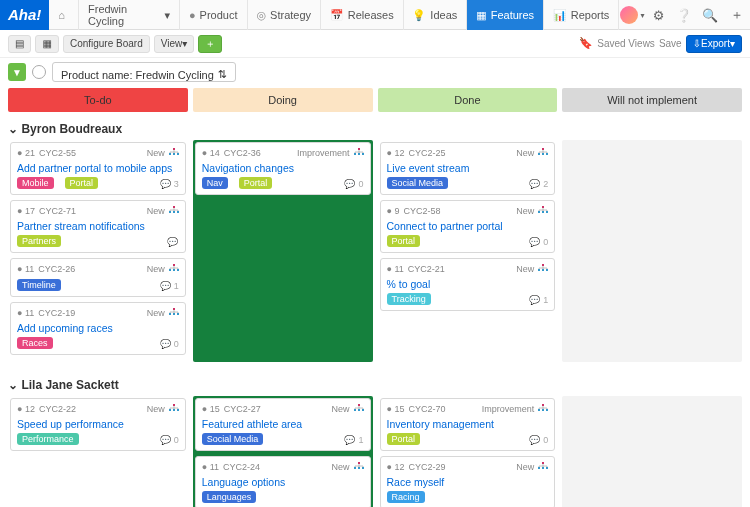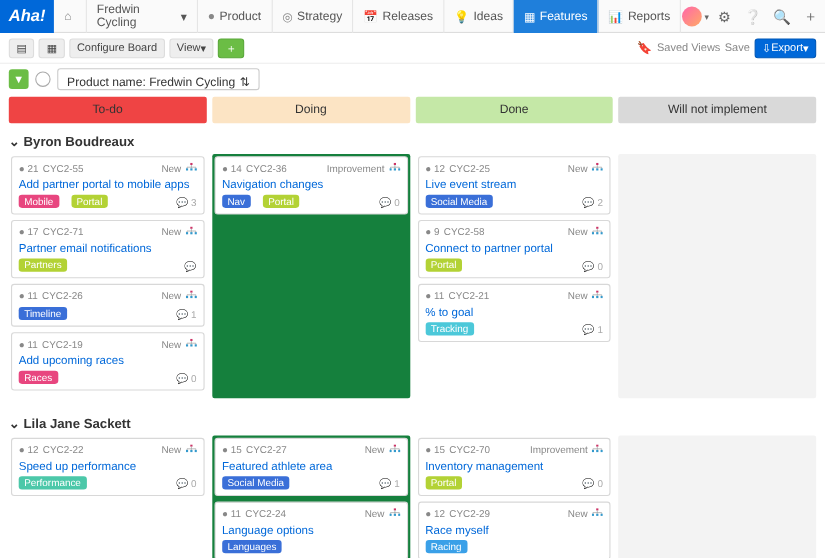--- a/index.html
+++ b/index.html
@@ -158,21 +158,21 @@
               <span>CYC2-71</span>
               <span class="stat">New</span>
               <span class="hier"><svg class="hiericon" viewBox="0 0 10 10">
                   <rect x="4" y="0" width="2" height="2" fill="#c36"></rect>
                   <rect x="0" y="5" width="2" height="2" fill="#39c"></rect>
                   <rect x="4" y="5" width="2" height="2" fill="#39c"></rect>
                   <rect x="8" y="5" width="2" height="2" fill="#39c"></rect>
                   <path d="M5 2 V4 M1 5 V4 H9 V5 M5 4 V5" stroke="#999" stroke-width="0.6" fill="none"></path>
                 </svg></span>
             </div>
-            <div class="link">Partner email notifications</div>
+            <div class="link">Partner stream notifications</div>
             <div class="tags">
               <span class="tag" style="background:#b3d235">Partners</span>
             </div>
             <div class="cmts">💬 </div>
           </div>
           <div class="card">
             <div class="cardtop">
               <span class="pts">11</span>
               <span>CYC2-26</span>
               <span class="stat">New</span>

